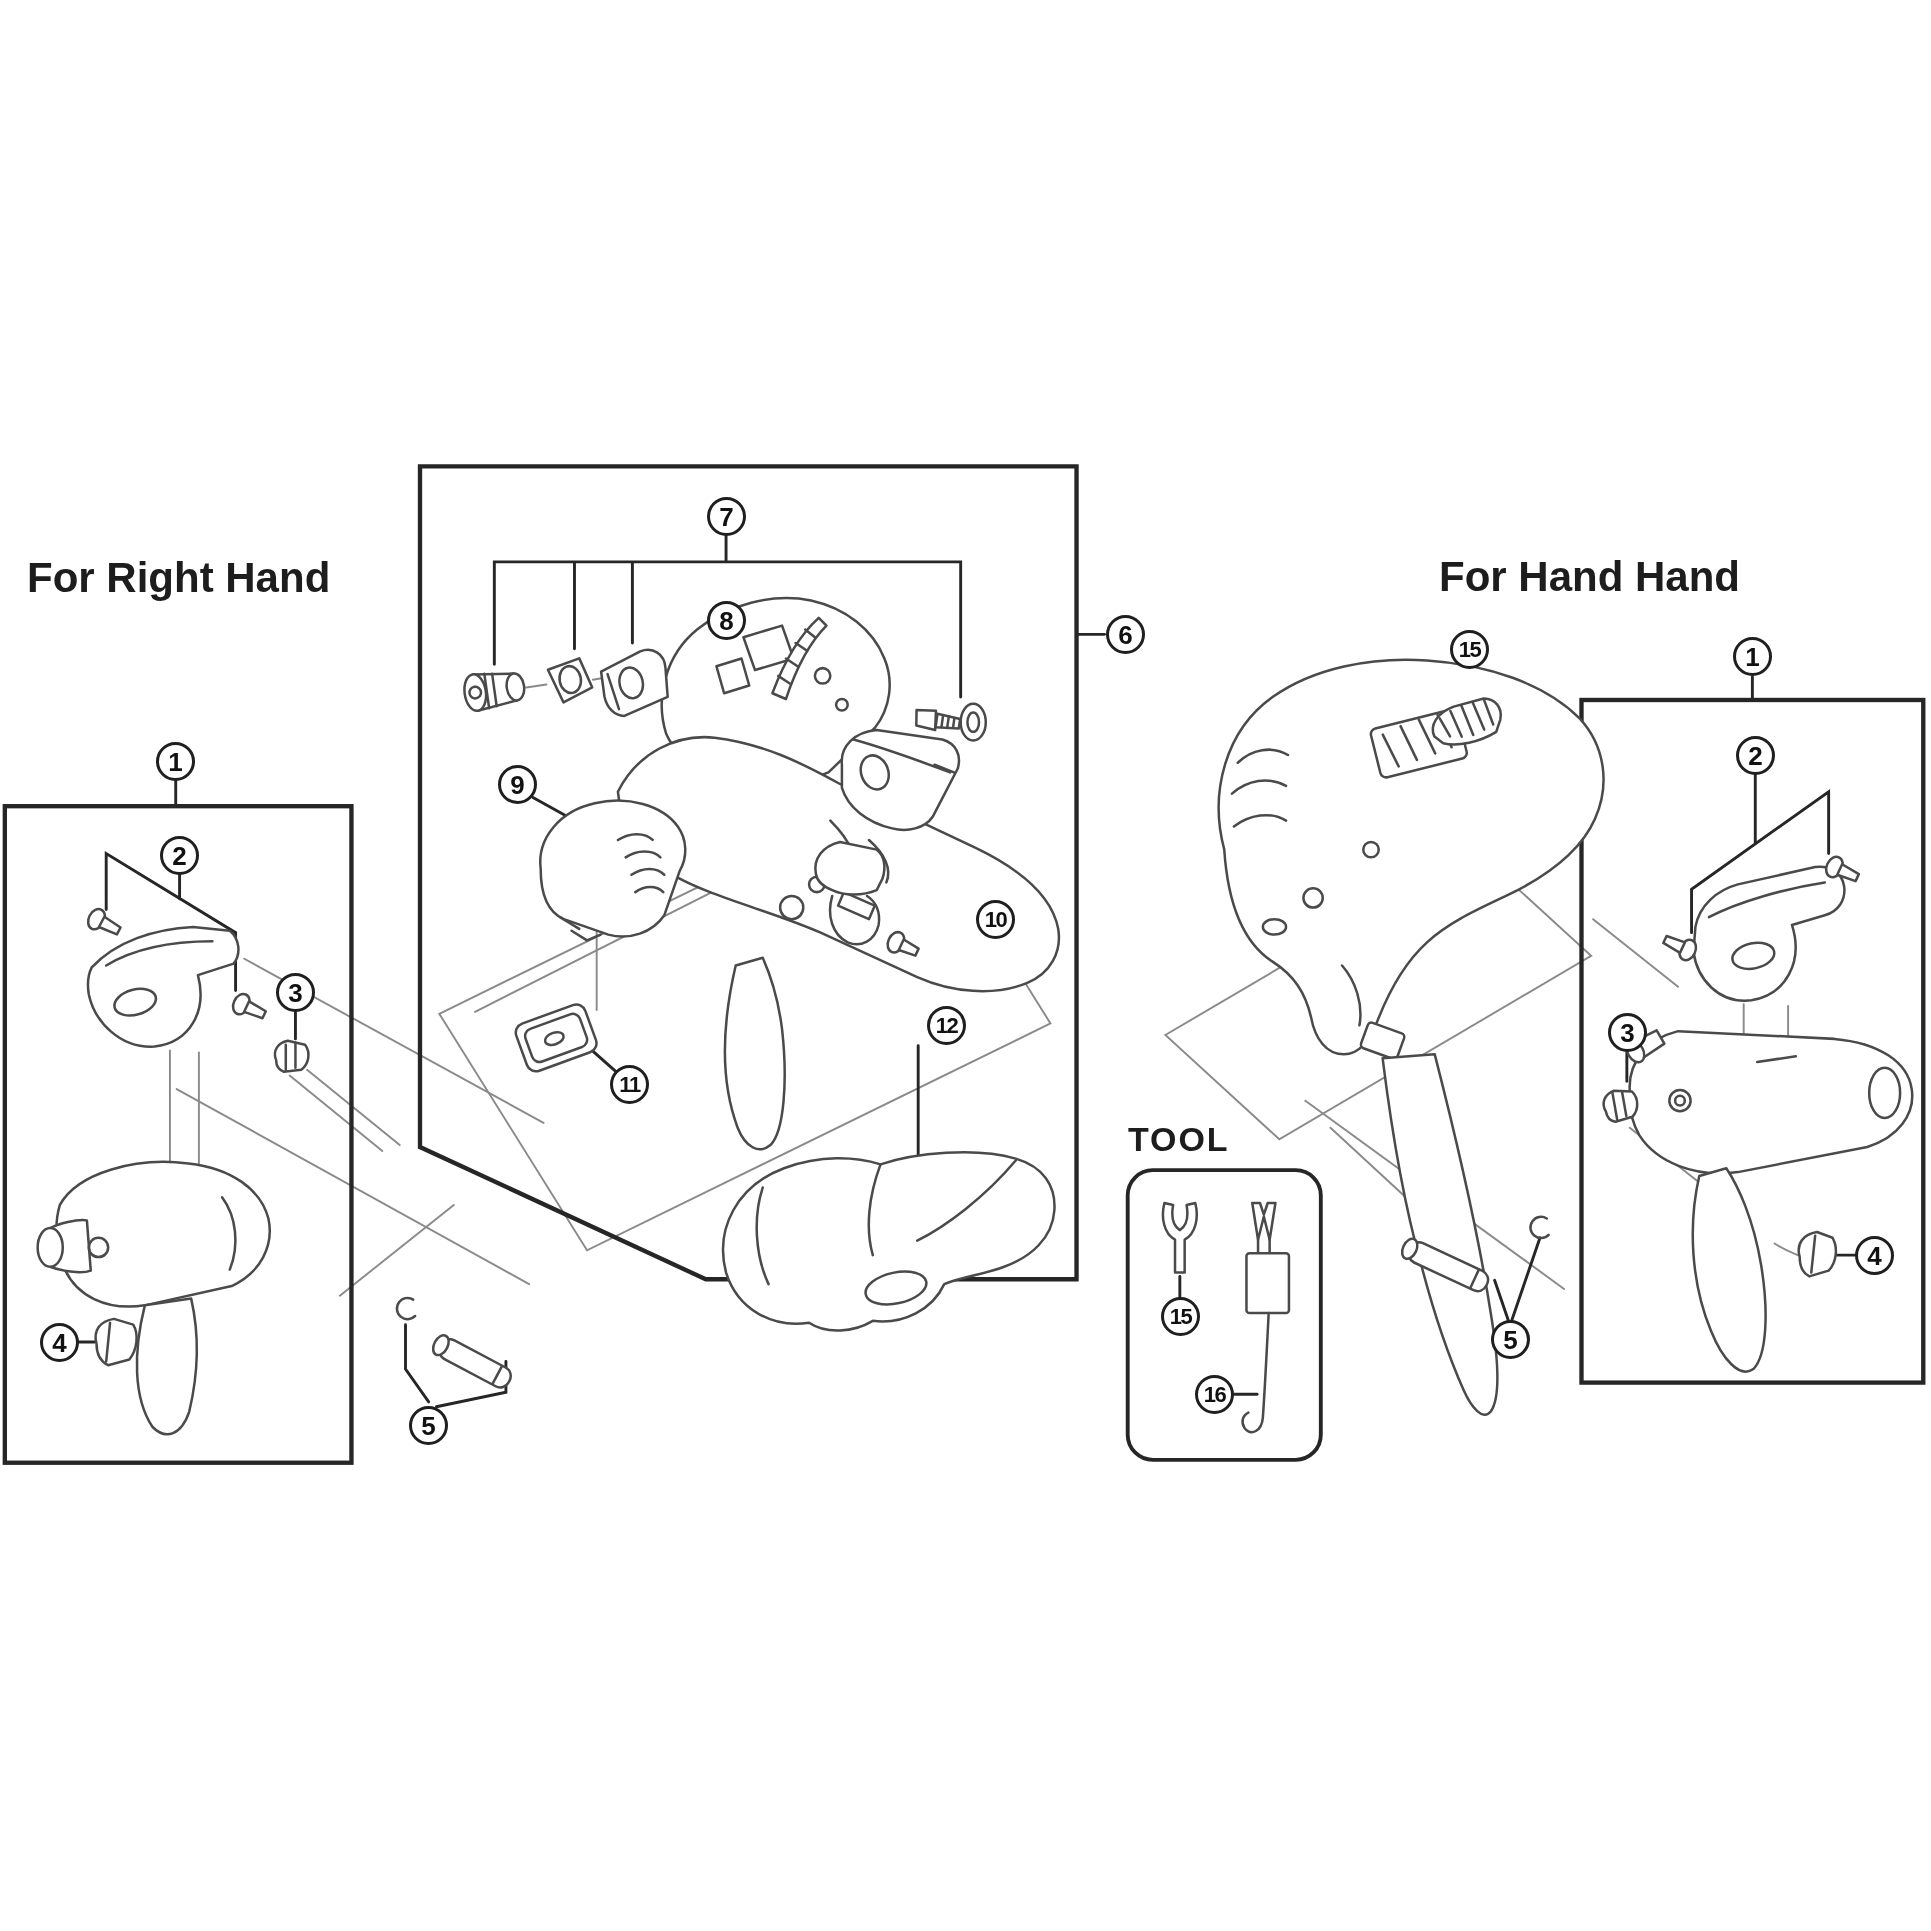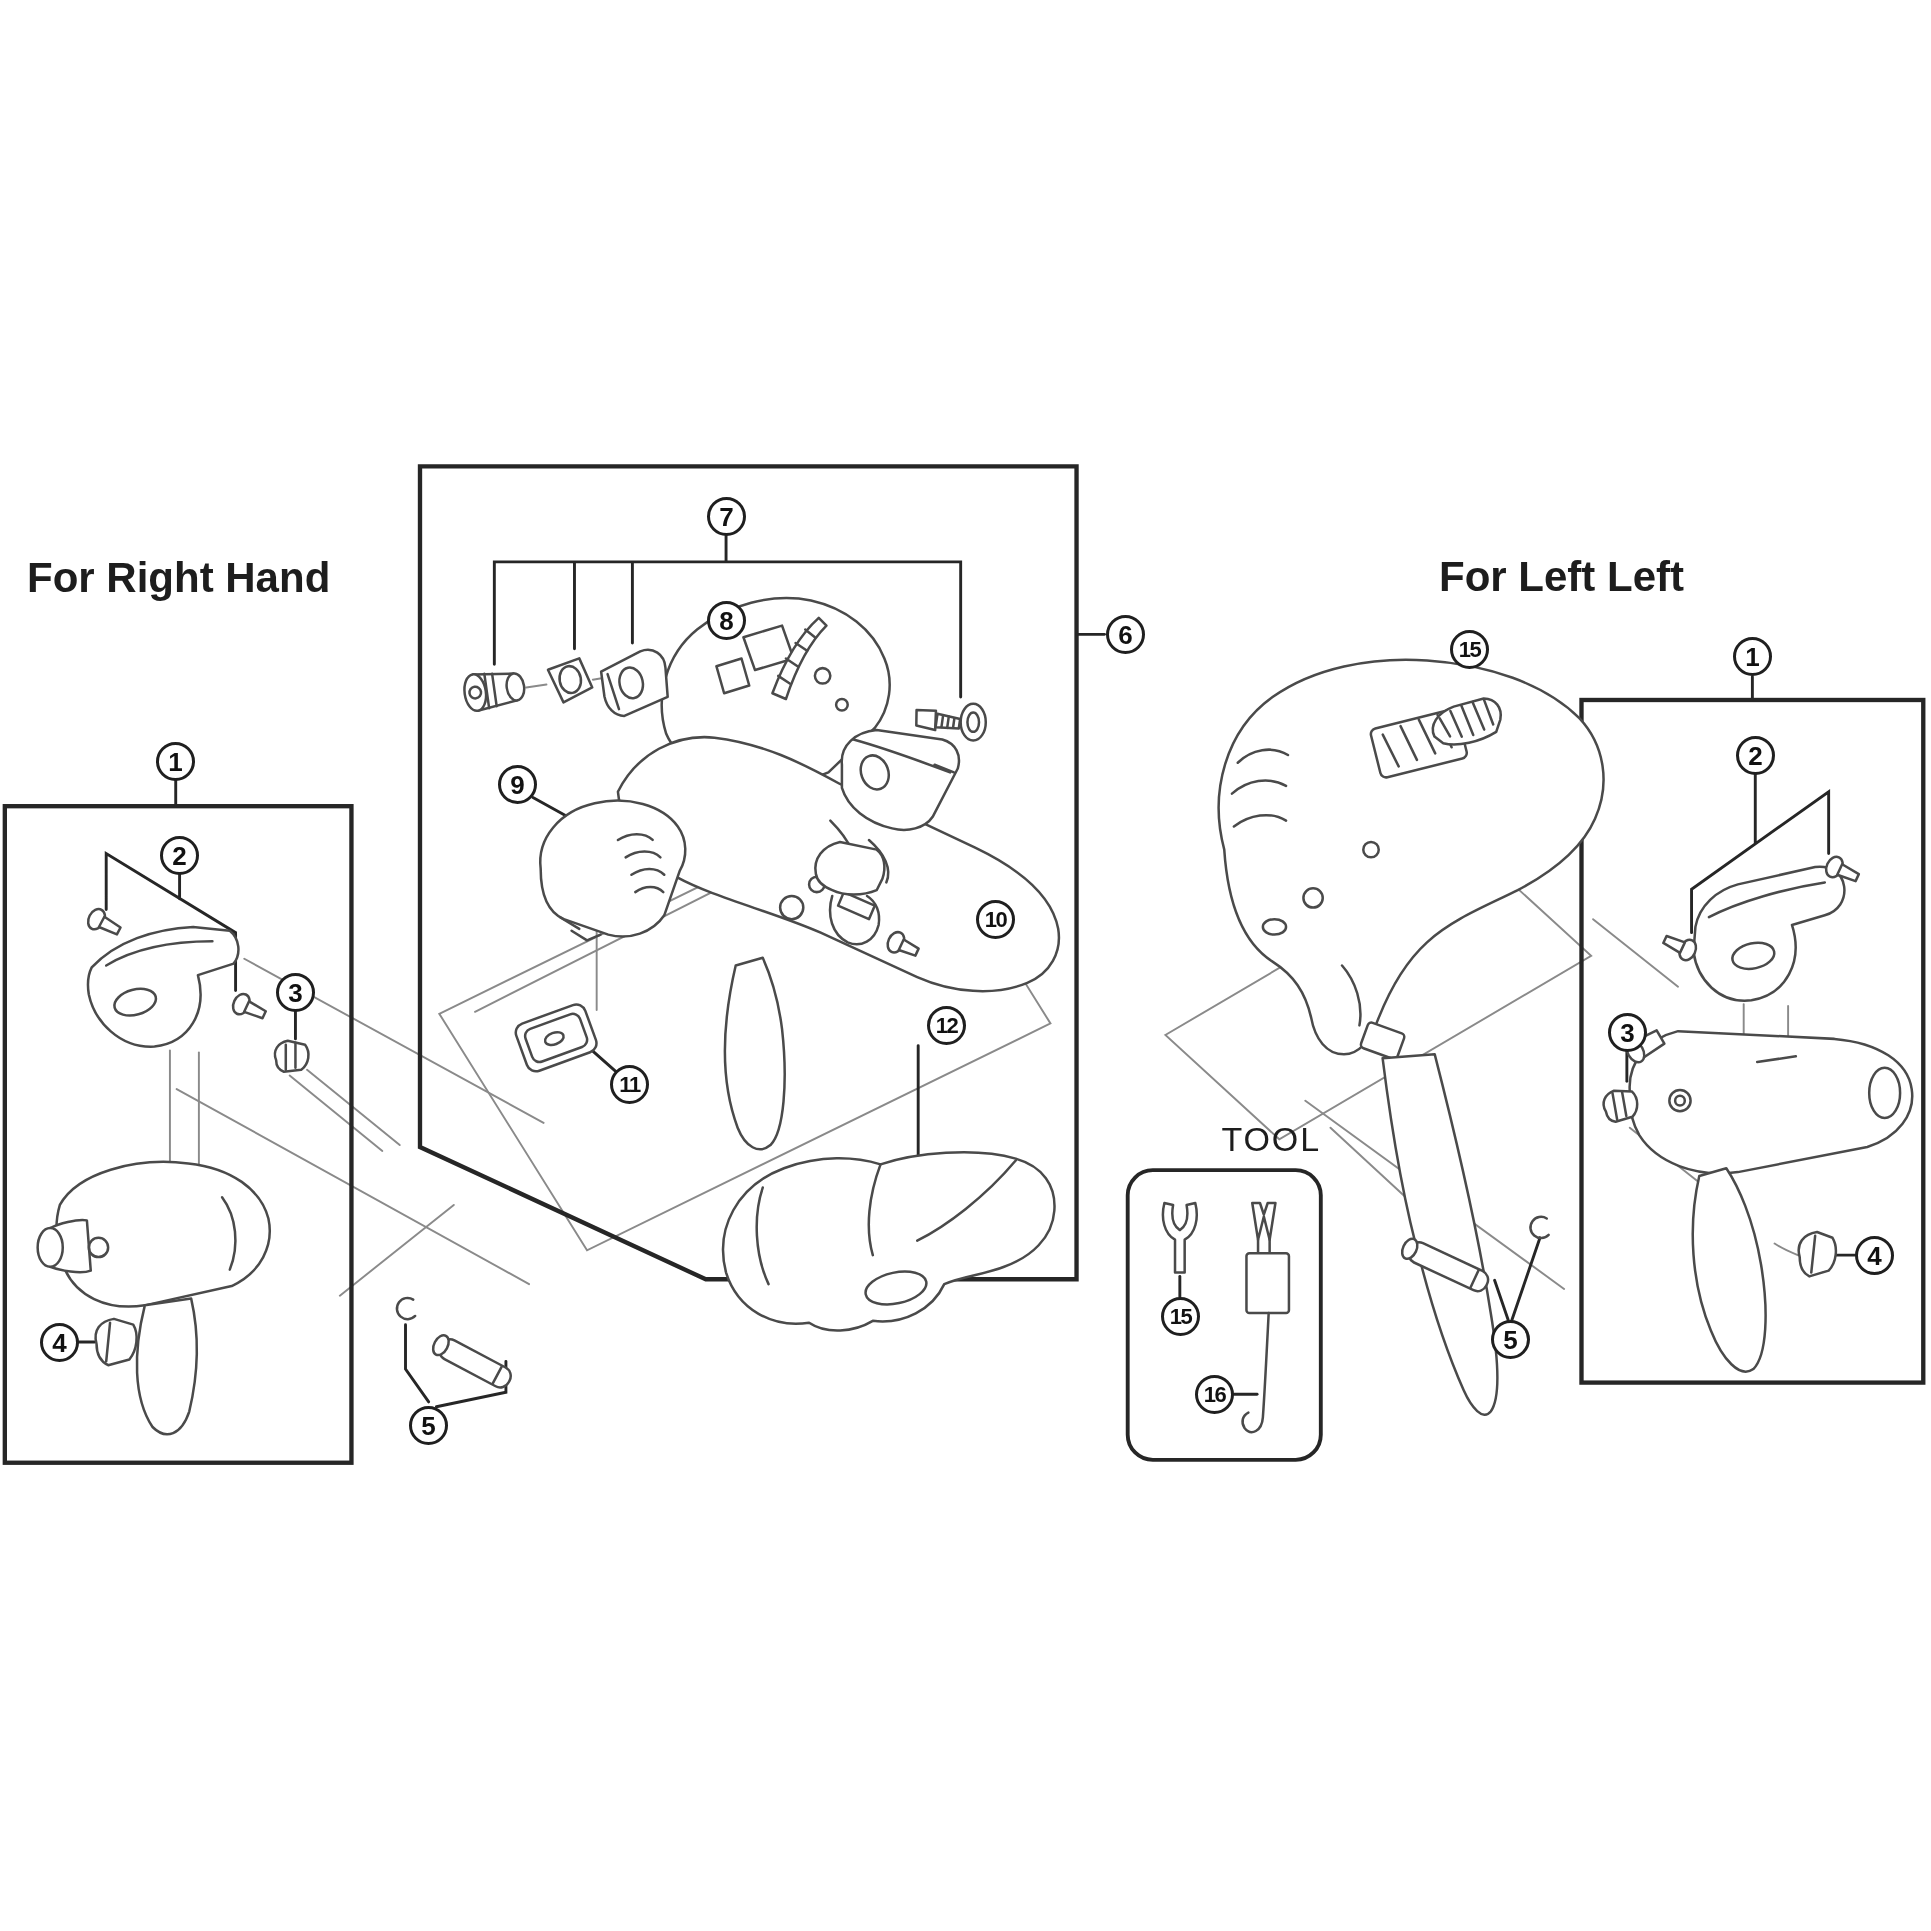--- a/index.html
+++ b/index.html
@@ -6,22 +6,22 @@
   .stage{
     position:relative;width:1931px;height:1931px;background:#ffffff;
     font-family:"Liberation Sans", sans-serif;overflow:hidden;
   }
   .linework{position:absolute;left:0;top:0;width:1931px;height:1931px;}
   .title{
     position:absolute;font-weight:bold;font-size:42px;color:#1d1d1d;
     letter-spacing:0px;white-space:nowrap;margin-top:8px;
   }
   .tool-label{
-    position:absolute;left:1128px;top:1120px;width:193px;text-align:right;
-    font-weight:normal;font-size:34px;color:#1d1d1d;letter-spacing:1.9px;
+    position:absolute;left:1128px;top:1120px;width:193px;text-align:left;
+    font-weight:bold;font-size:34px;color:#1d1d1d;letter-spacing:1.9px;
   }
   .callout{
     position:absolute;width:39px;height:39px;border:3.4px solid #1f1f1f;
     border-radius:50%;background:#ffffff;box-sizing:border-box;
     display:flex;align-items:center;justify-content:center;
     font-weight:bold;font-size:26px;color:#111;line-height:1;
   }
   .callout.two{font-size:22px;letter-spacing:-1.4px;}
 </style>
 </head>
@@ -274,21 +274,21 @@
       <g>
         <path d="M1297,1246 L1303,1284 L1309,1260 L1315,1284 L1321,1246 L1313,1246 L1309,1258 L1305,1246 Z"></path>
         <path d="M1303,1284 L1303,1298 M1315,1284 L1315,1298" fill="none"></path>
         <rect x="1291" y="1298" width="44" height="62" rx="3"></rect>
         <path d="M1314,1360 C1312,1400 1310,1440 1308,1468 C1307,1482 1296,1488 1289,1479 C1285,1473 1287,1466 1293,1463" fill="none"></path>
       </g>
     </g>
   </svg>
 
   <div class="title" style="left:27px;top:546px;">For Right Hand</div>
-  <div class="title" style="left:1439px;top:545px;">For Left Left</div>
+  <div class="title" style="left:1439px;top:545px;">For Hand Hand</div>
   <div class="tool-label">TOOL</div>
 
   <div id="callout-layer">
       <div class="callout" style="left: 156px; top: 742px;">1</div>
       <div class="callout" style="left: 160px; top: 836px;">2</div>
       <div class="callout" style="left: 276px; top: 973px;">3</div>
       <div class="callout" style="left: 40px; top: 1323px;">4</div>
       <div class="callout" style="left: 409px; top: 1406px;">5</div>
       <div class="callout" style="left: 1106px; top: 615px;">6</div>
       <div class="callout" style="left: 707px; top: 497px;">7</div>

